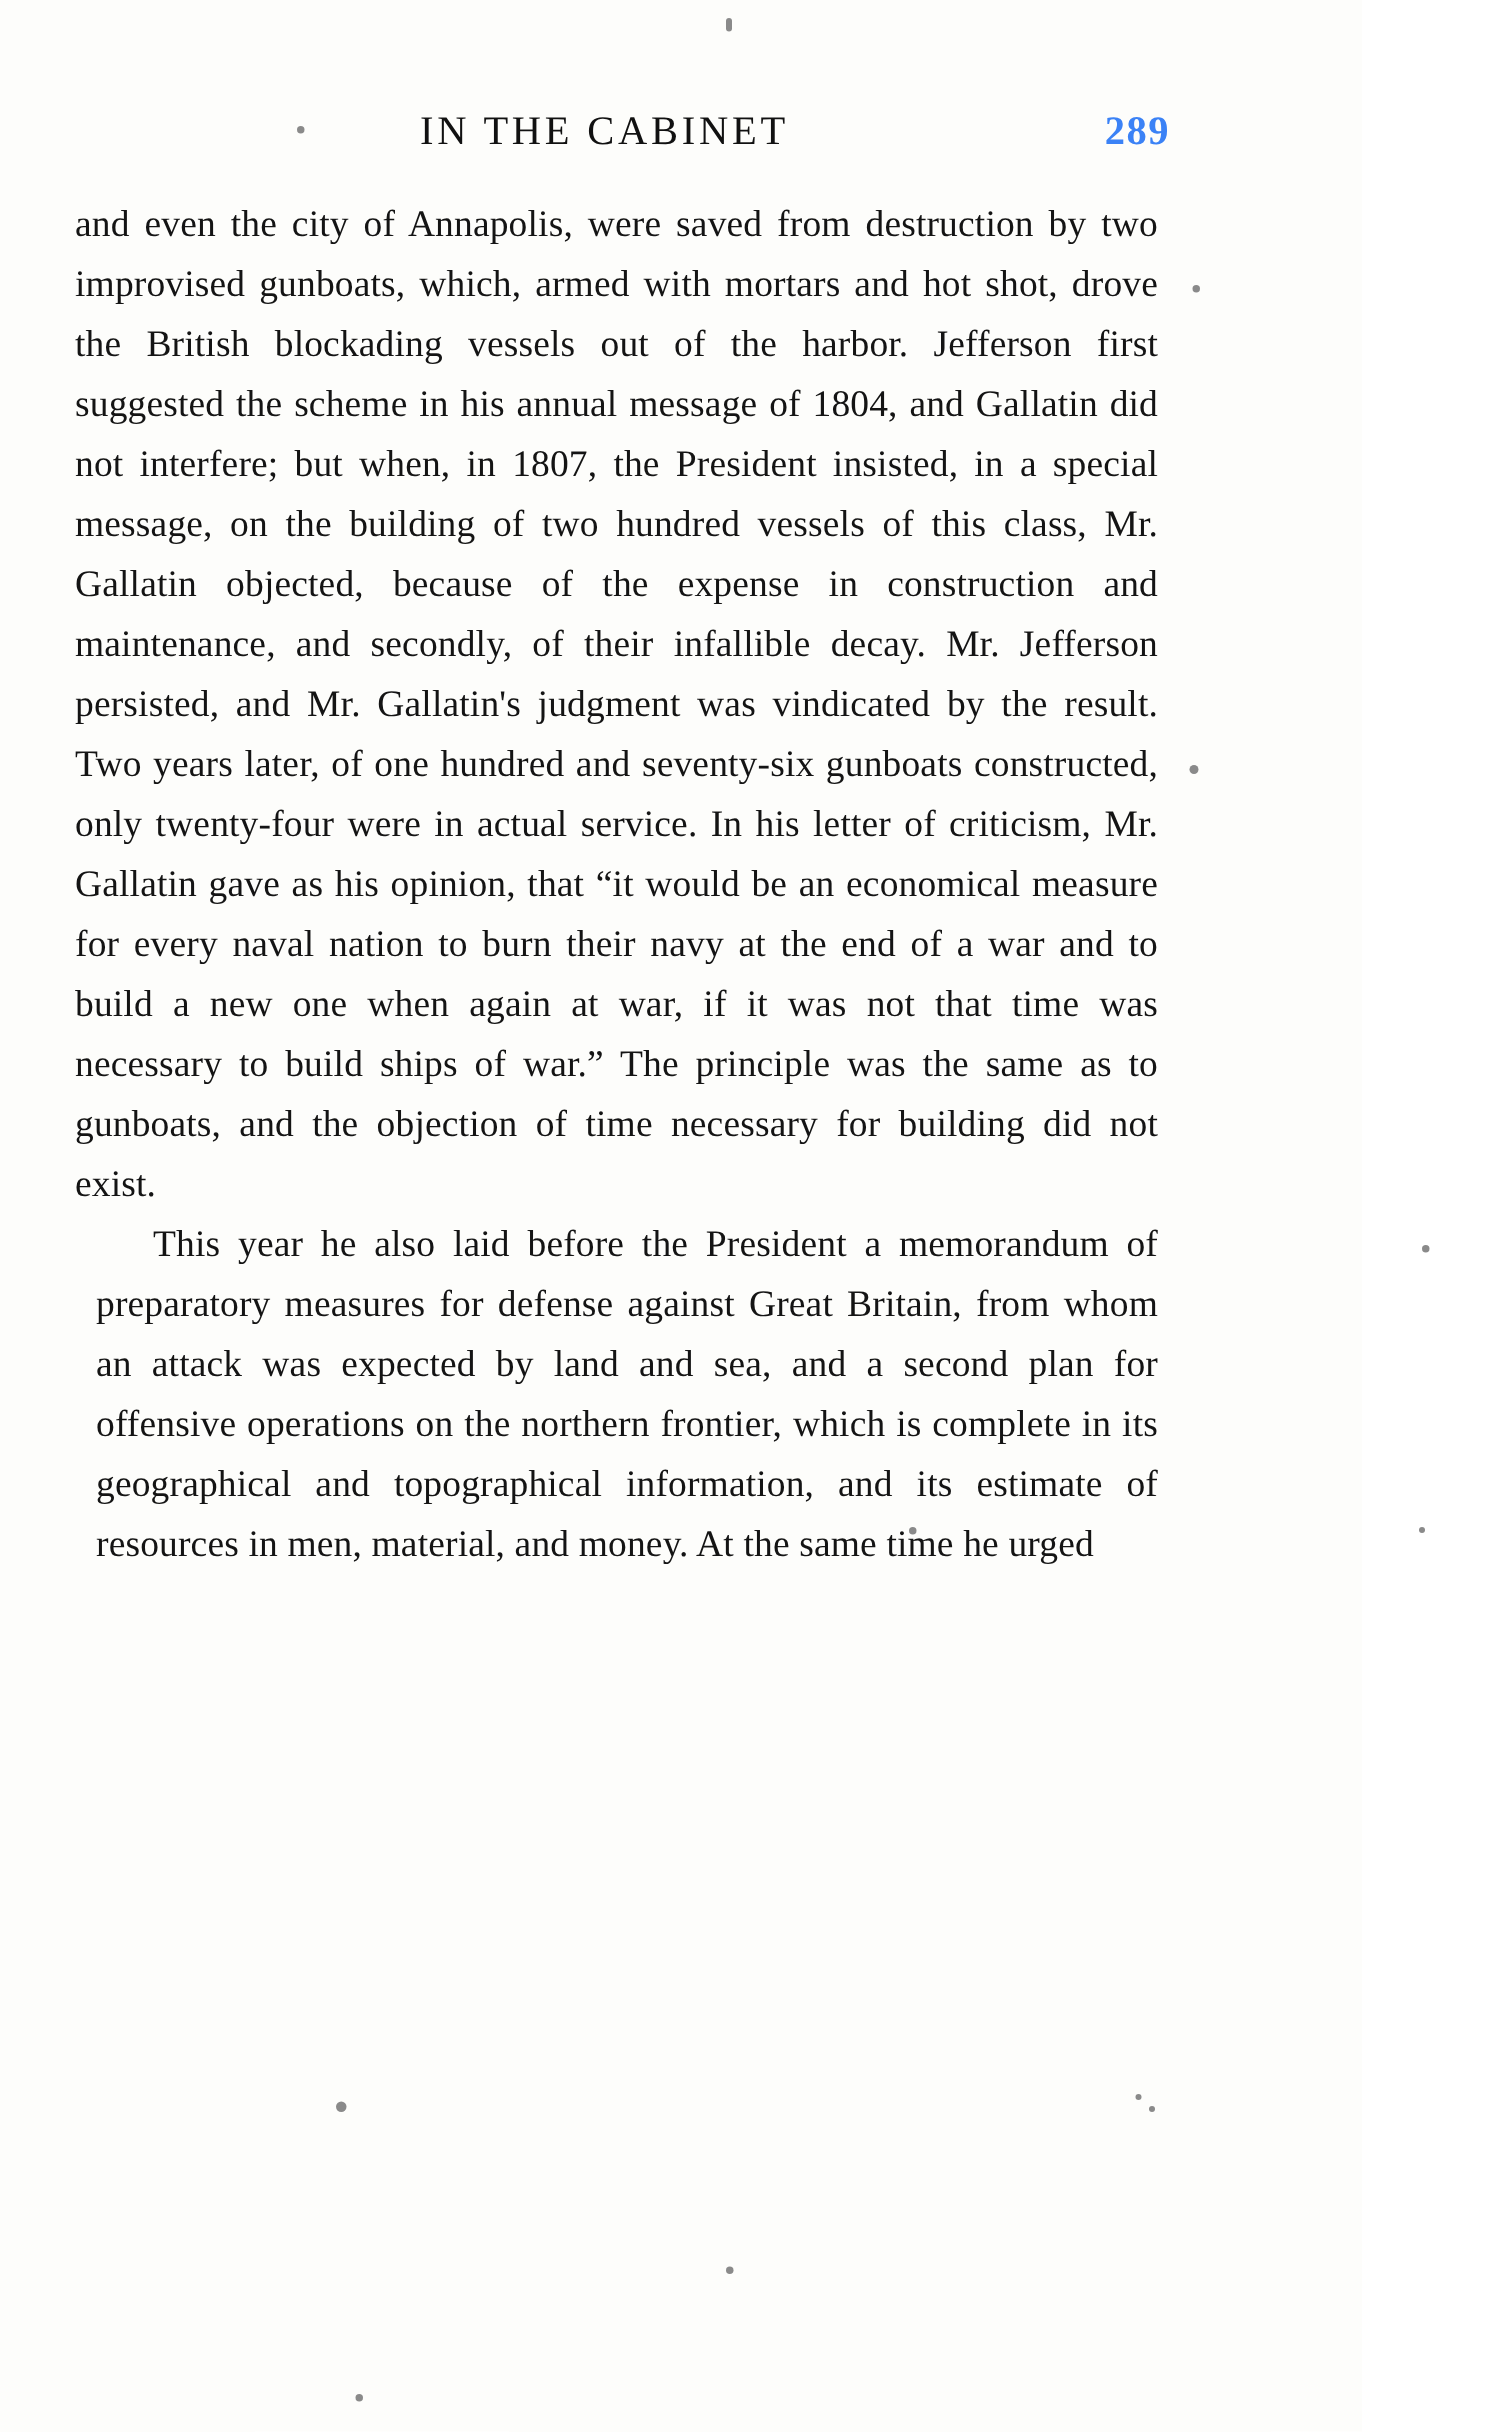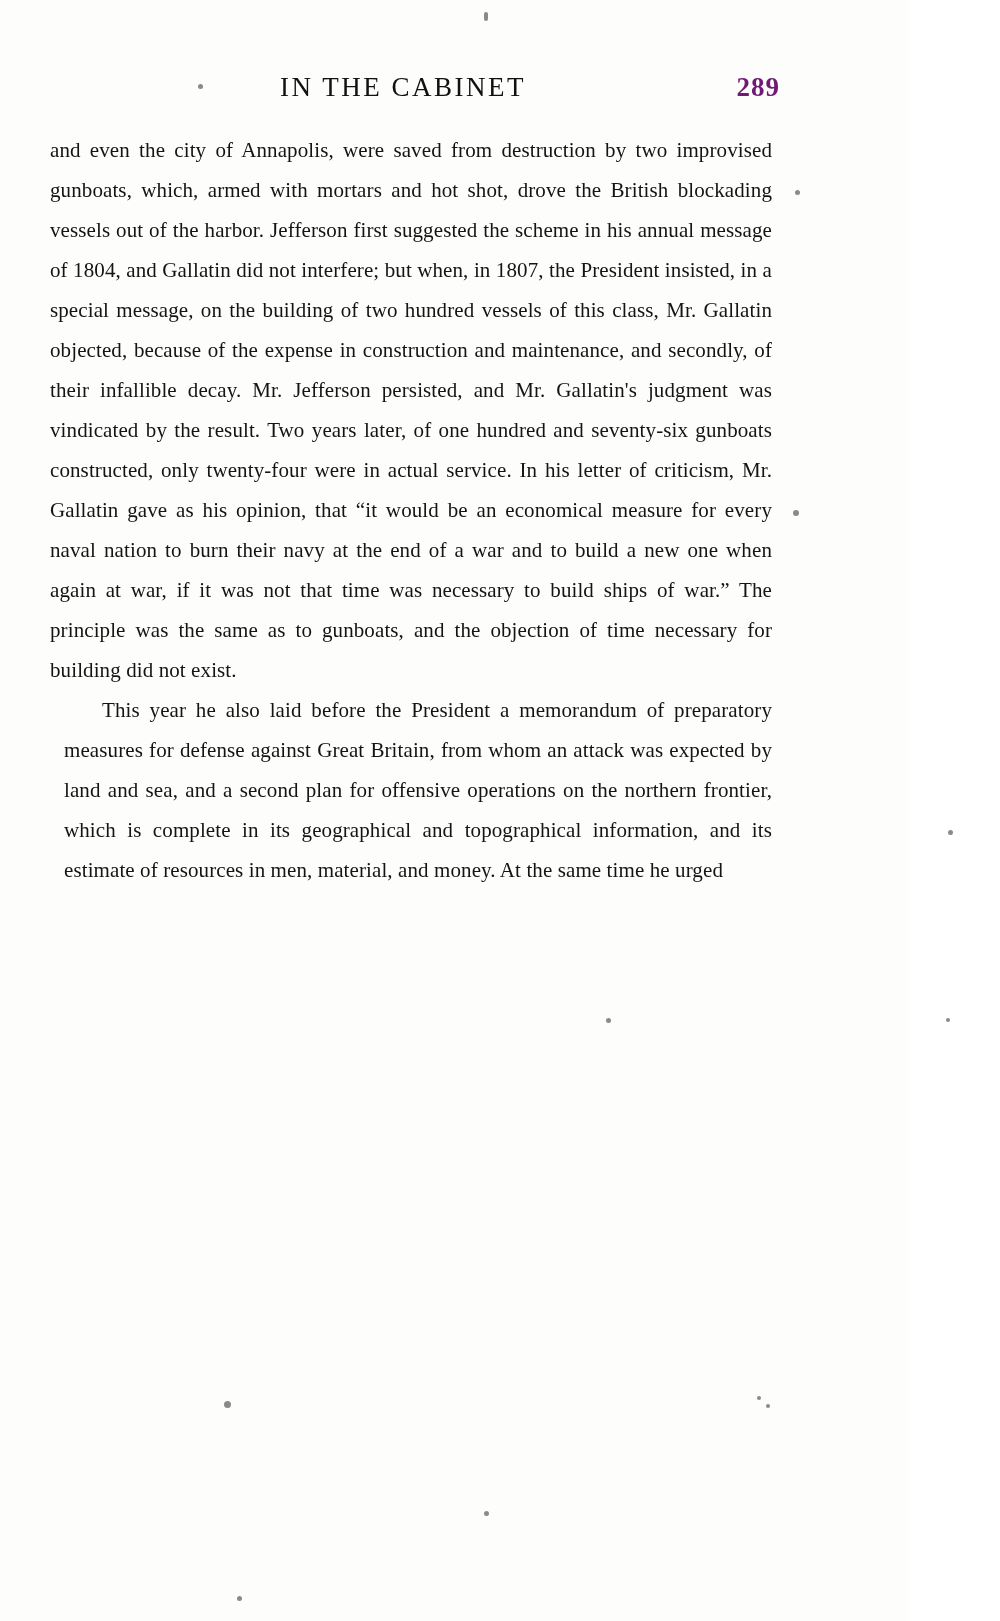--- a/index.html
+++ b/index.html
@@ -41,32 +41,32 @@
     color: #111;
     white-space: nowrap;
   }
   .folio {
     position: absolute;
     right: 0;
     top: 0;
     font-size: 27px;
     font-weight: bold;
     letter-spacing: 1px;
-    color: #701a75;
+    color: #3b82f6;
     margin-left: 11px;
   }
   .body-text {
     position: absolute;
     top: 130px;
     left: 50px;
     width: 722px;
   }
   .para {
     margin: 0;
-    font-size: 21px;
+    font-size: 25px;
     line-height: 40px;
     text-align: justify;
     text-justify: inter-word;
     color: #141414;
     letter-spacing: 0.1px;
   }
   .para + .para {
     margin-top: 0;
     margin-left: 14px;
   }

